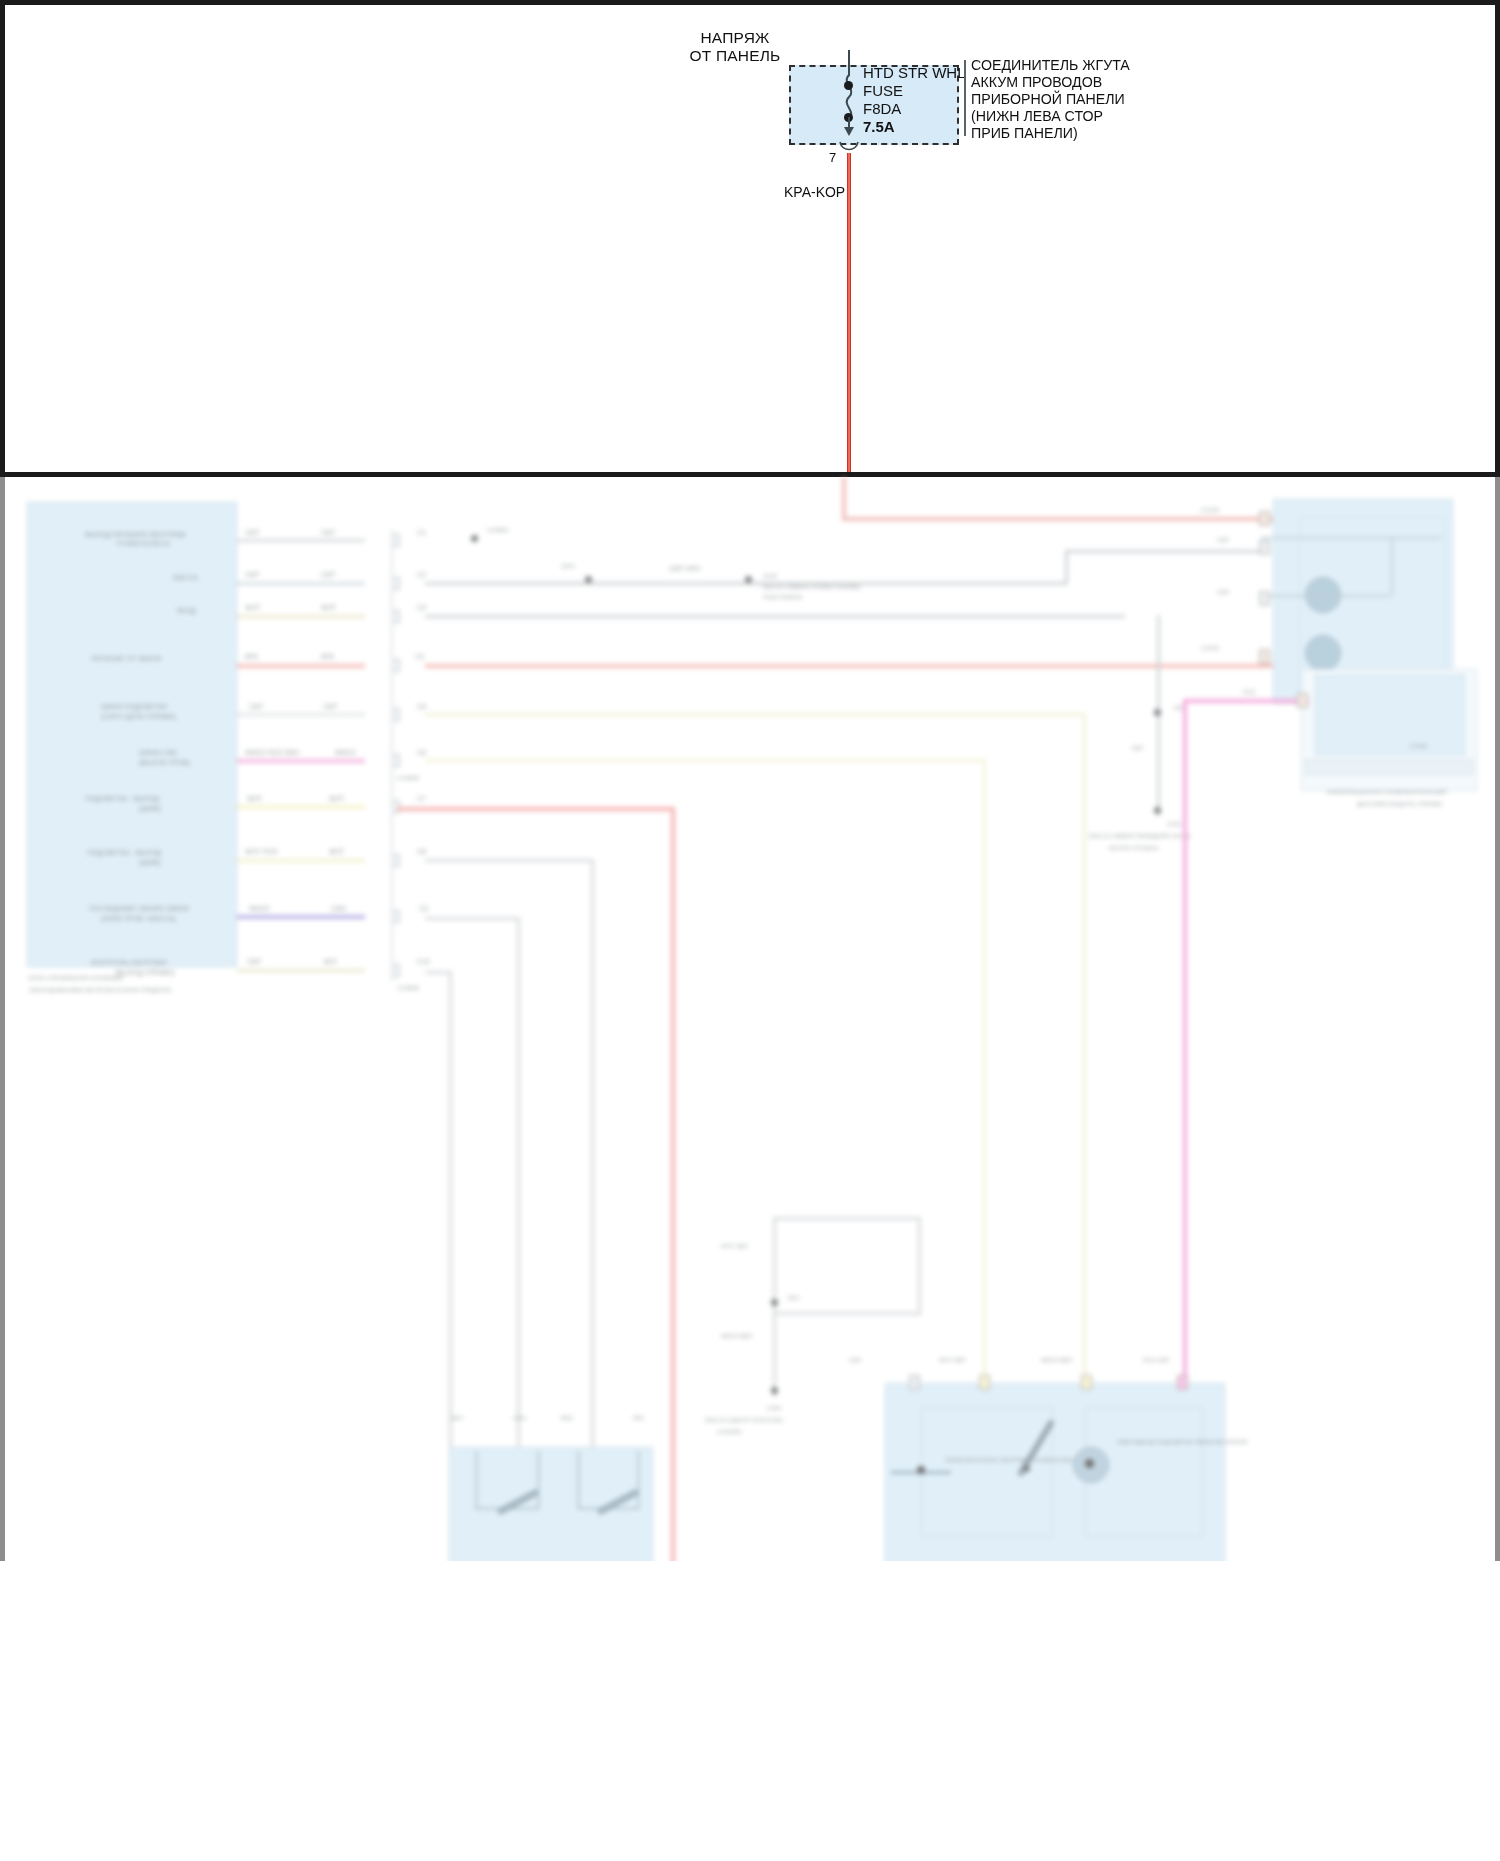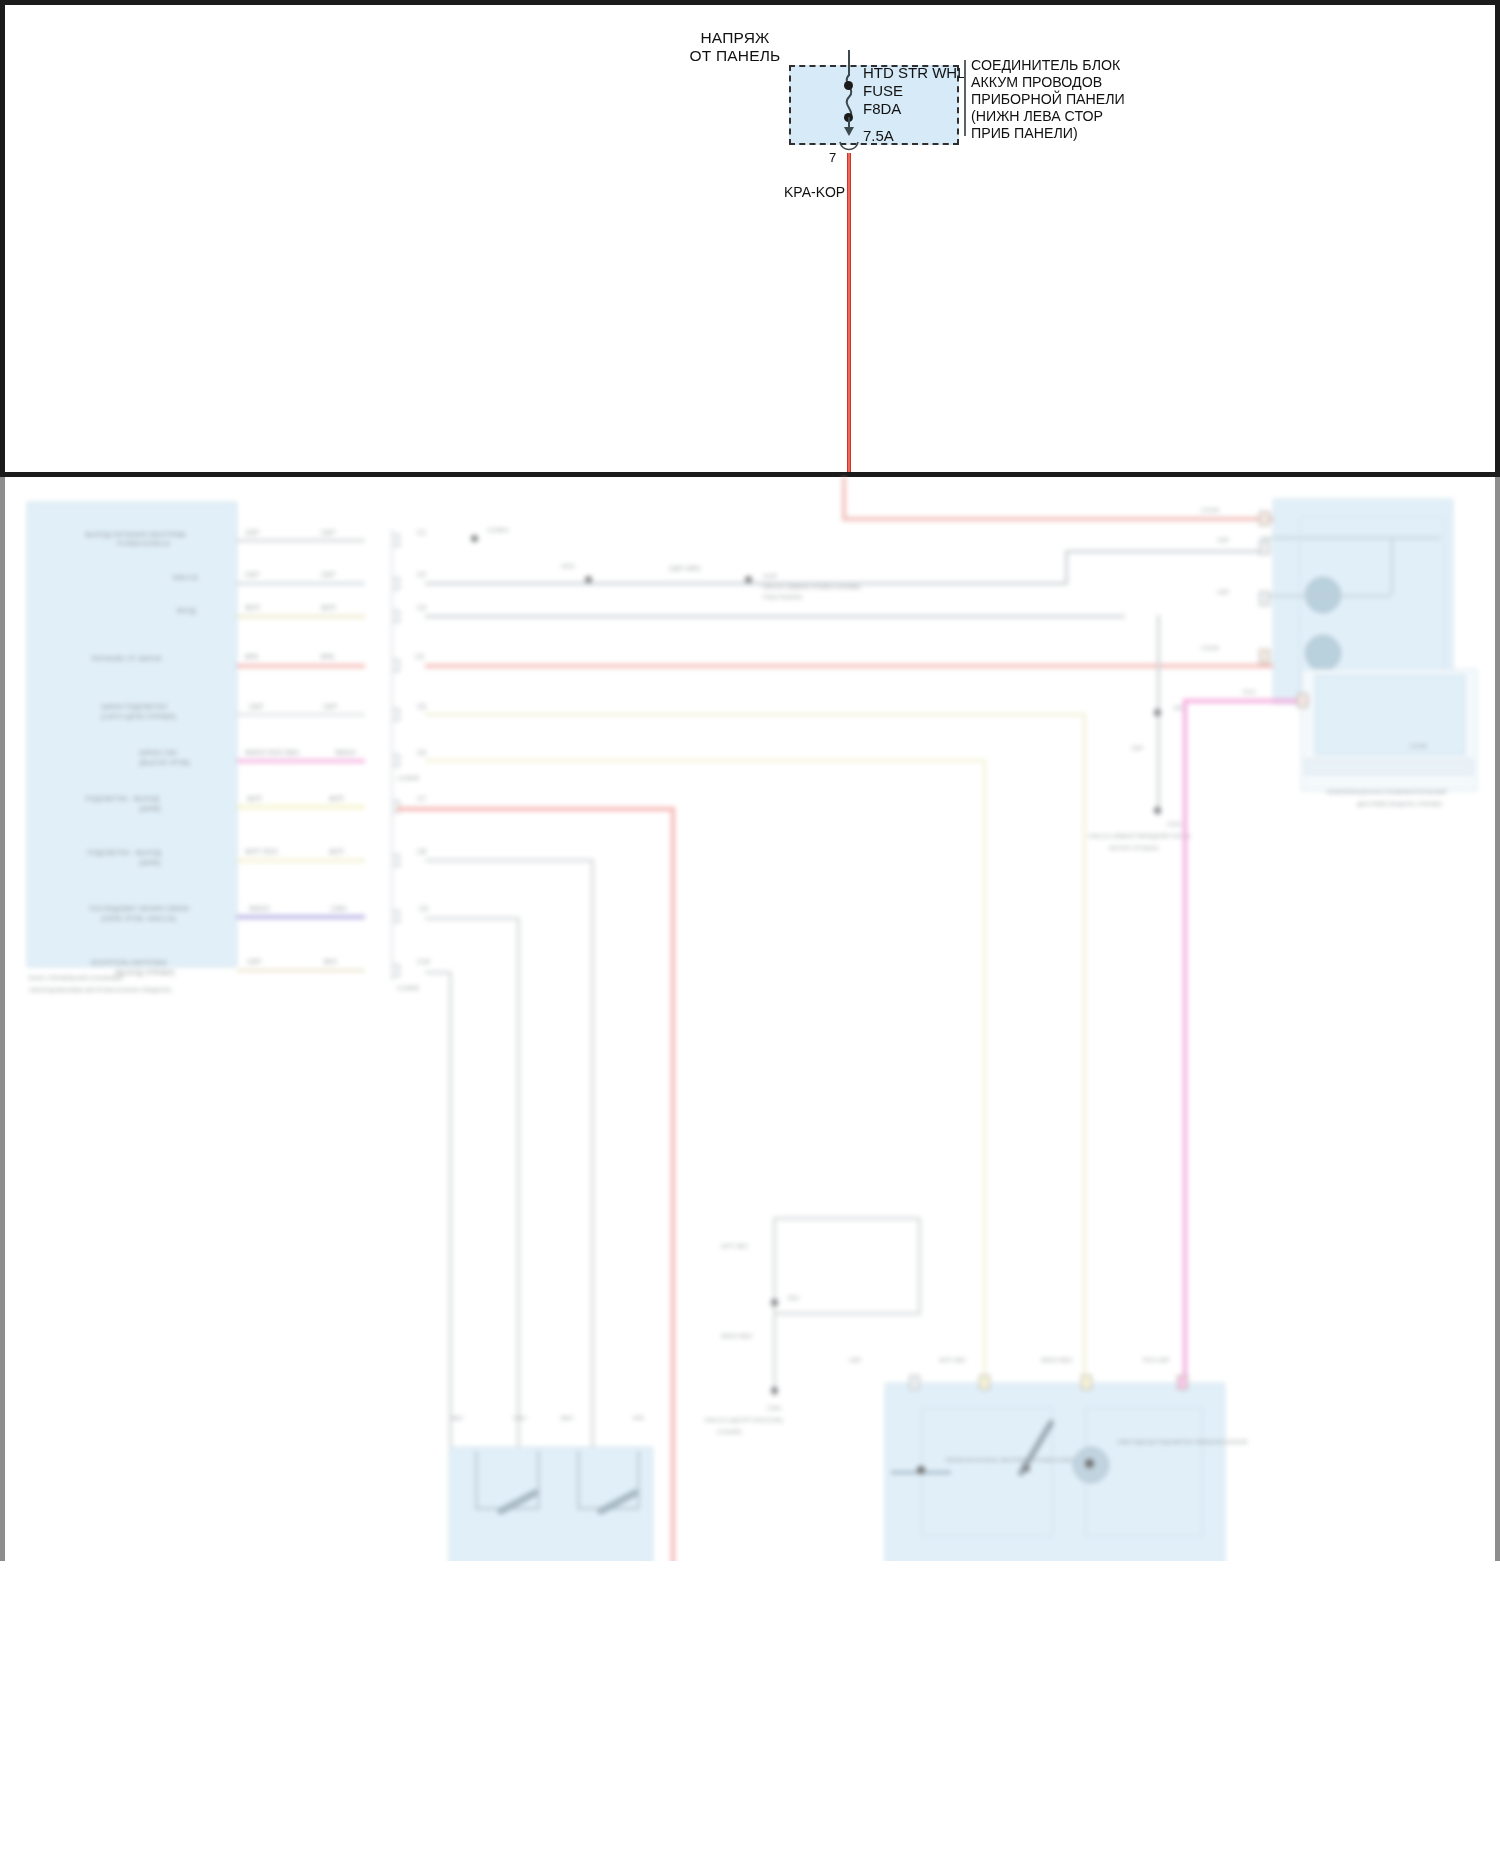--- a/index.html
+++ b/index.html
@@ -93,26 +93,26 @@
       <path d="M8 13 L3 4 L13 4 Z" fill="#3c4a4f"></path>
     </svg>
 
     <svg style="position:absolute;left:833px;top:136px;" width="22" height="12">
       <path d="M2 1 C 4 11, 18 11, 20 1" stroke="#3c4a4f" stroke-width="1.6" fill="none"></path>
     </svg>
 
     <div class="txt t-fuse" style="left:858px;top:59px;">HTD STR WHL</div>
     <div class="txt t-fuse" style="left:858px;top:77px;">FUSE</div>
     <div class="txt t-fuse" style="left:858px;top:95px;">F8DA</div>
-    <div class="txt t-fuse" style="left:858px;top:122px;">7.5A</div>
+    <div class="txt t-fuse" style="left:858px;top:113px;font-weight:bold;">7.5A</div>
 
     <div class="txt t-pin" style="left:824px;top:145px;">7</div>
 
     <div style="position:absolute;left:959px;top:55px;width:2px;height:76px;background:#5a6468;"></div>
-    <div class="txt t-side" style="left:966px;top:52px;">СОЕДИНИТЕЛЬ БЛОК</div>
+    <div class="txt t-side" style="left:966px;top:52px;">СОЕДИНИТЕЛЬ ЖГУТА</div>
     <div class="txt t-side" style="left:966px;top:69px;">АККУМ ПРОВОДОВ</div>
     <div class="txt t-side" style="left:966px;top:86px;">ПРИБОРНОЙ ПАНЕЛИ</div>
     <div class="txt t-side" style="left:966px;top:103px;">(НИЖН ЛЕВА СТОР</div>
     <div class="txt t-side" style="left:966px;top:120px;">ПРИБ ПАНЕЛИ)</div>
 
     <div class="wire w-v" style="left:842px;top:148px;width:4px;height:330px;background:#c9352a;"></div>
     <div class="wire w-v" style="left:843px;top:148px;width:2px;height:330px;background:#ee6a58;"></div>
 
     <div class="txt t-pin" style="left:779px;top:179px;font-size:14px;">KPA-KOP</div>
   </div>

